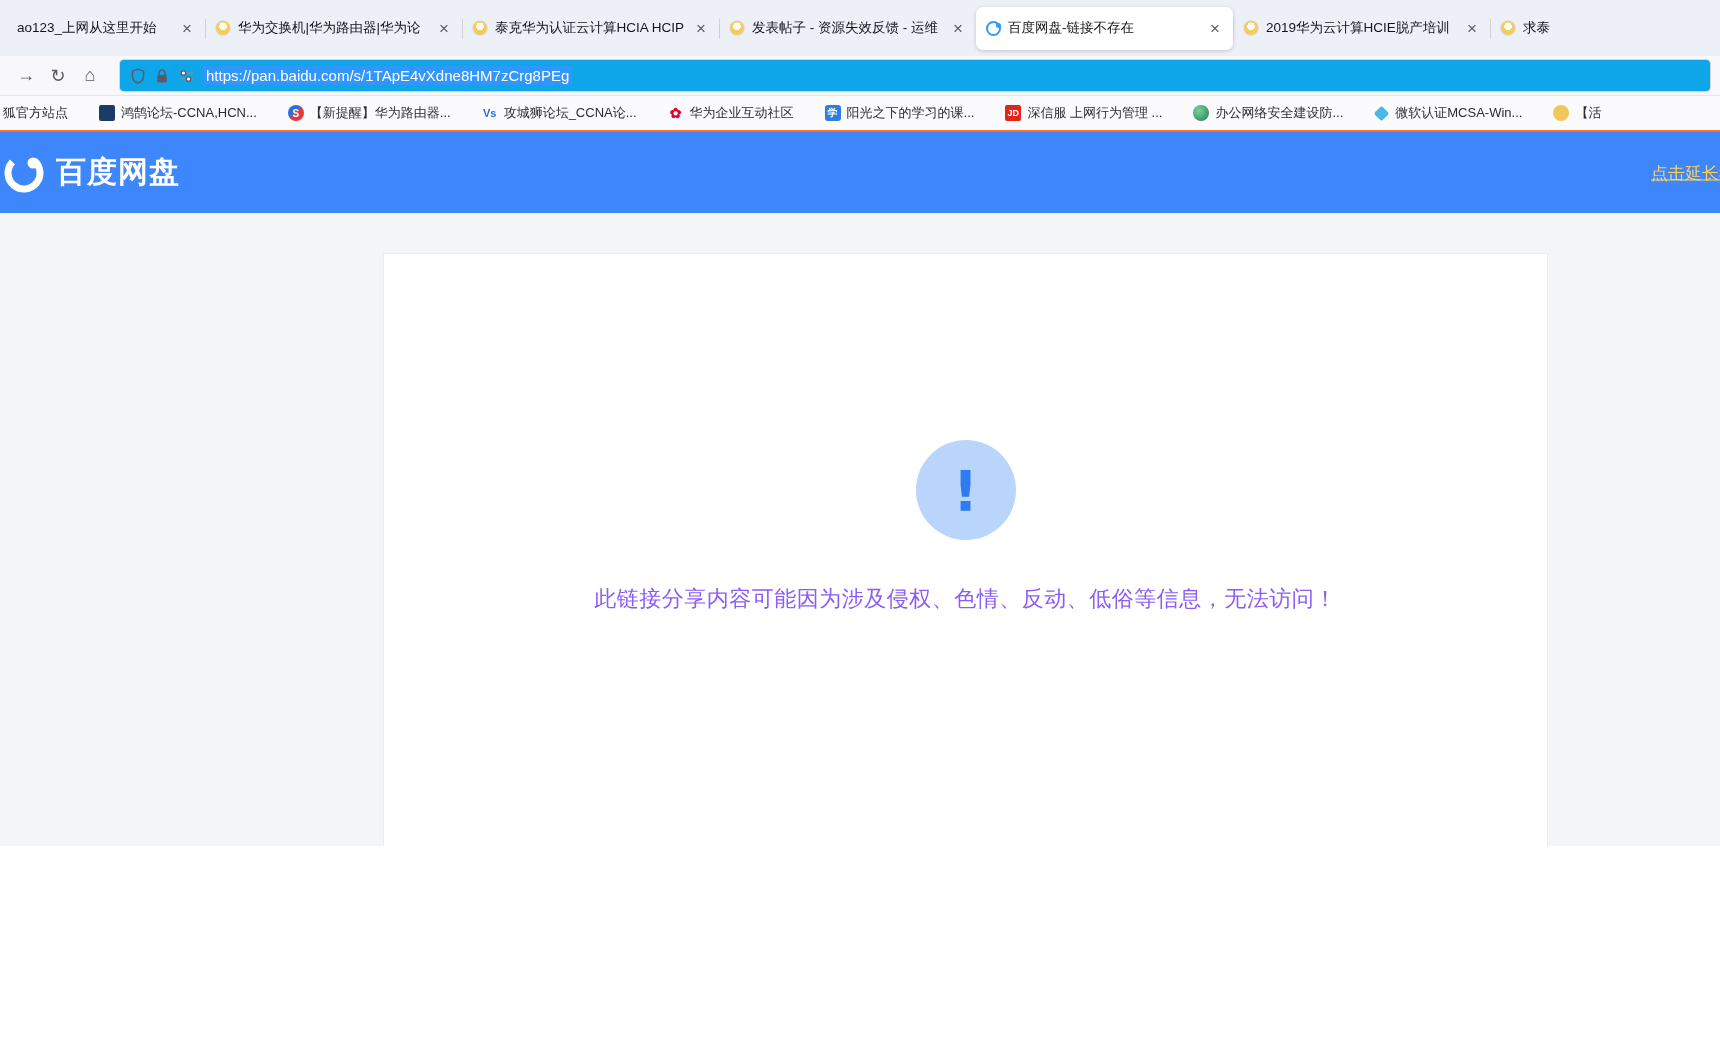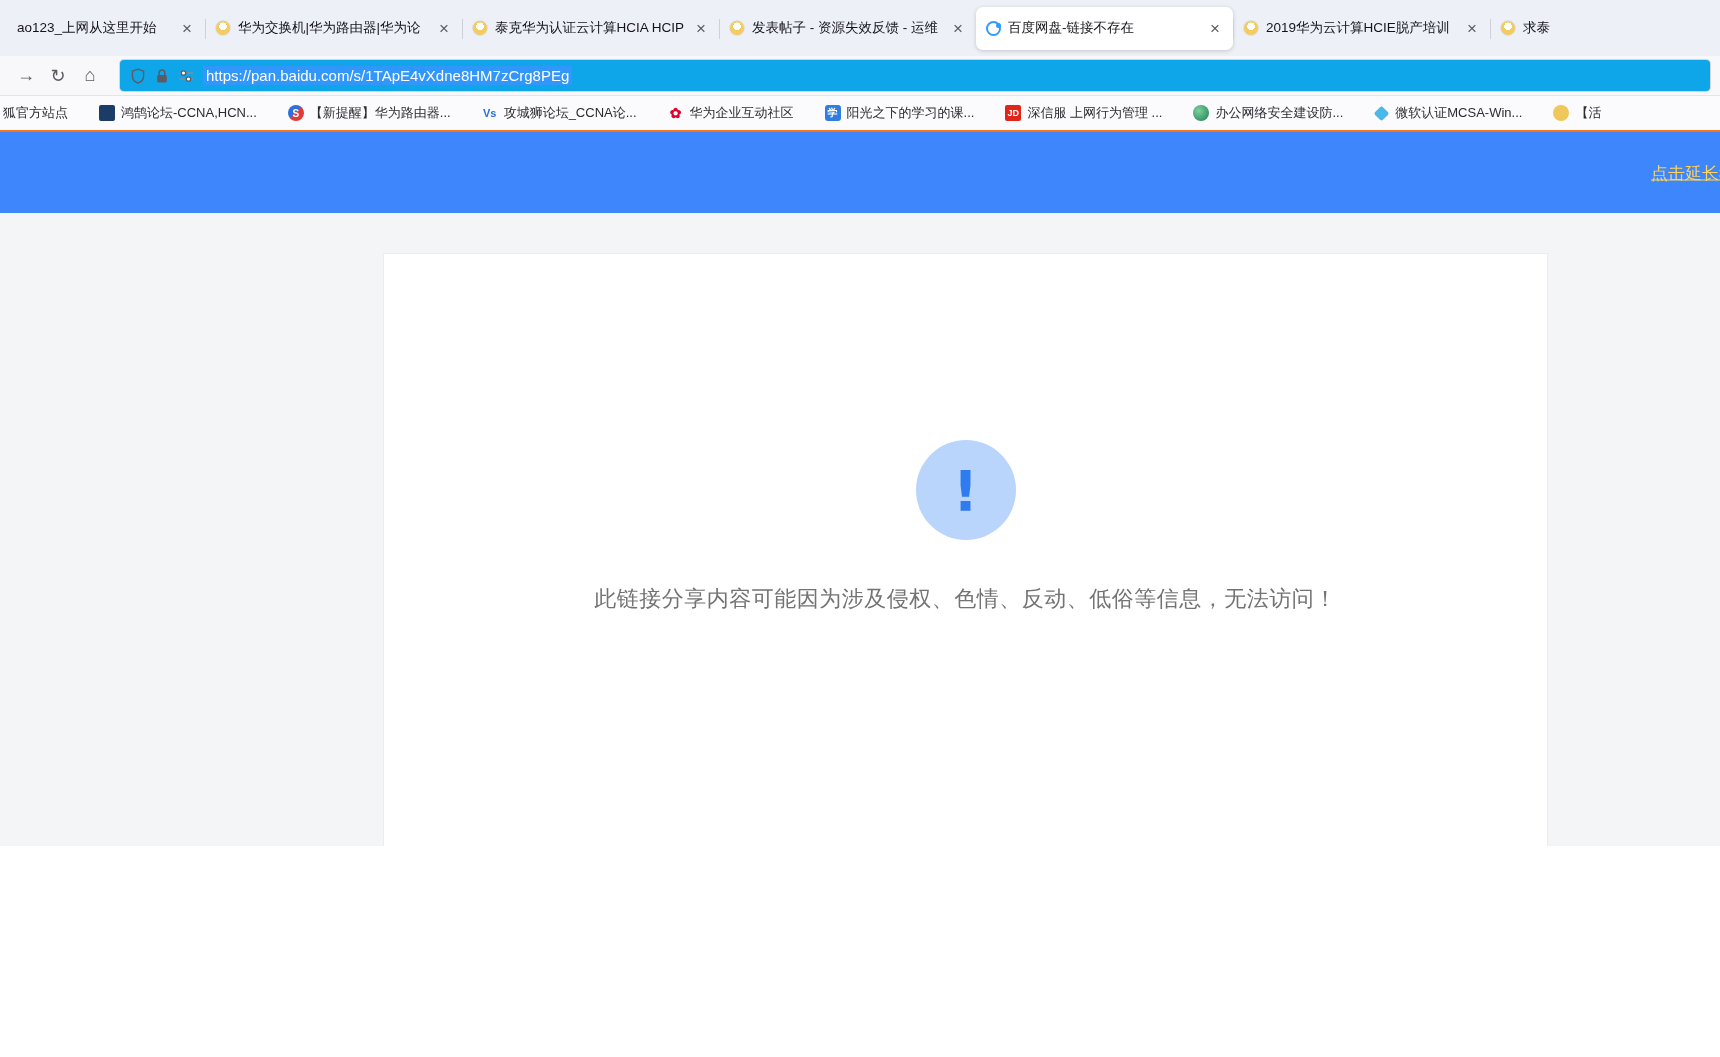--- a/index.html
+++ b/index.html
@@ -51,21 +51,21 @@
   .site-nav .item.active::after { content:""; position:absolute; left:50%; transform:translateX(-50%); bottom:-17px; width:46px; height:4px; background:#fff; border-radius:2px; }
   .site-nav .dot { position:absolute; top:-7px; right:-11px; width:9px; height:9px; background:#f4503e; border-radius:50%; }
   .caret { display:inline-block; margin-left:9px; width:0; height:0; border-left:7px solid transparent; border-right:7px solid transparent; border-top:9px solid #fff; vertical-align:middle; position:relative; top:-1px; opacity:.9; }
   .promo { position:absolute; right:-16px; top:50%; transform:translateY(-50%); color:var(--promo-yellow,#ffd35c); font-size:17px; text-decoration:underline; white-space:nowrap; }
 
   
   .page { position:relative; height:844px; background:#f4f5f7; }
   .card { position:absolute; left:383px; top:40px; width:1165px; height:682px; background:#fff; border:1px solid #ececf0; display:flex; flex-direction:column; align-items:center; }
   .err-circle { margin-top:186px; width:100px; height:100px; border-radius:50%; background:var(--error-circle-bg,#b9d5fb); display:flex; align-items:center; justify-content:center; }
   .err-mark { font-size:56px; font-weight:bold; color:var(--error-mark,#2f7bf0); font-family:"DejaVu Sans", sans-serif; }
-  .err-msg { margin-top:44px; font-size:22px; color:#737373; letter-spacing:.5px; }
+  .err-msg { margin-top:44px; font-size:22px; color:#8b5cf6; letter-spacing:.5px; }
 
   
   .watermark { position:absolute; left:1474px; top:680px; display:flex; align-items:center; gap:5px; }
   .wm-text { display:flex; flex-direction:column; line-height:1.25; }
   .wm-name { font-size:16px; color:#5a5a5a; }
   .wm-domain { font-size:21px; color:var(--watermark-blue,#2196d3); font-weight:bold;text-align:center; }
 </style>
 </head>
 <body>
 
@@ -165,20 +165,27 @@
       <span class="bmicon icon-diamond"></span>
       <span class="bmlabel">微软认证MCSA-Win...</span>
     </div>
     <div class="bm">
       <span class="bmicon icon-partial"></span>
       <span class="bmlabel">【活</span>
     </div>
   </div>
 
   <div class="site-header">
+    <div class="logo">
+      <svg width="44" height="44" viewBox="0 0 44 44">
+        <circle cx="22" cy="22" r="16" fill="none" stroke="#fff" stroke-width="7" stroke-dasharray="76 25" transform="rotate(-50 22 22)"></circle>
+        <circle cx="31" cy="12" r="5.5" fill="#fff"></circle>
+      </svg>
+      <span class="logo-text">百度网盘</span>
+    </div>
     <a class="promo">点击延长我</a>
   </div>
 
   <div class="page">
     <div class="card">
       <div class="err-circle">
         <span class="err-mark">!</span>
       </div>
       <div class="err-msg">此链接分享内容可能因为涉及侵权、色情、反动、低俗等信息，无法访问！</div>
     </div>

